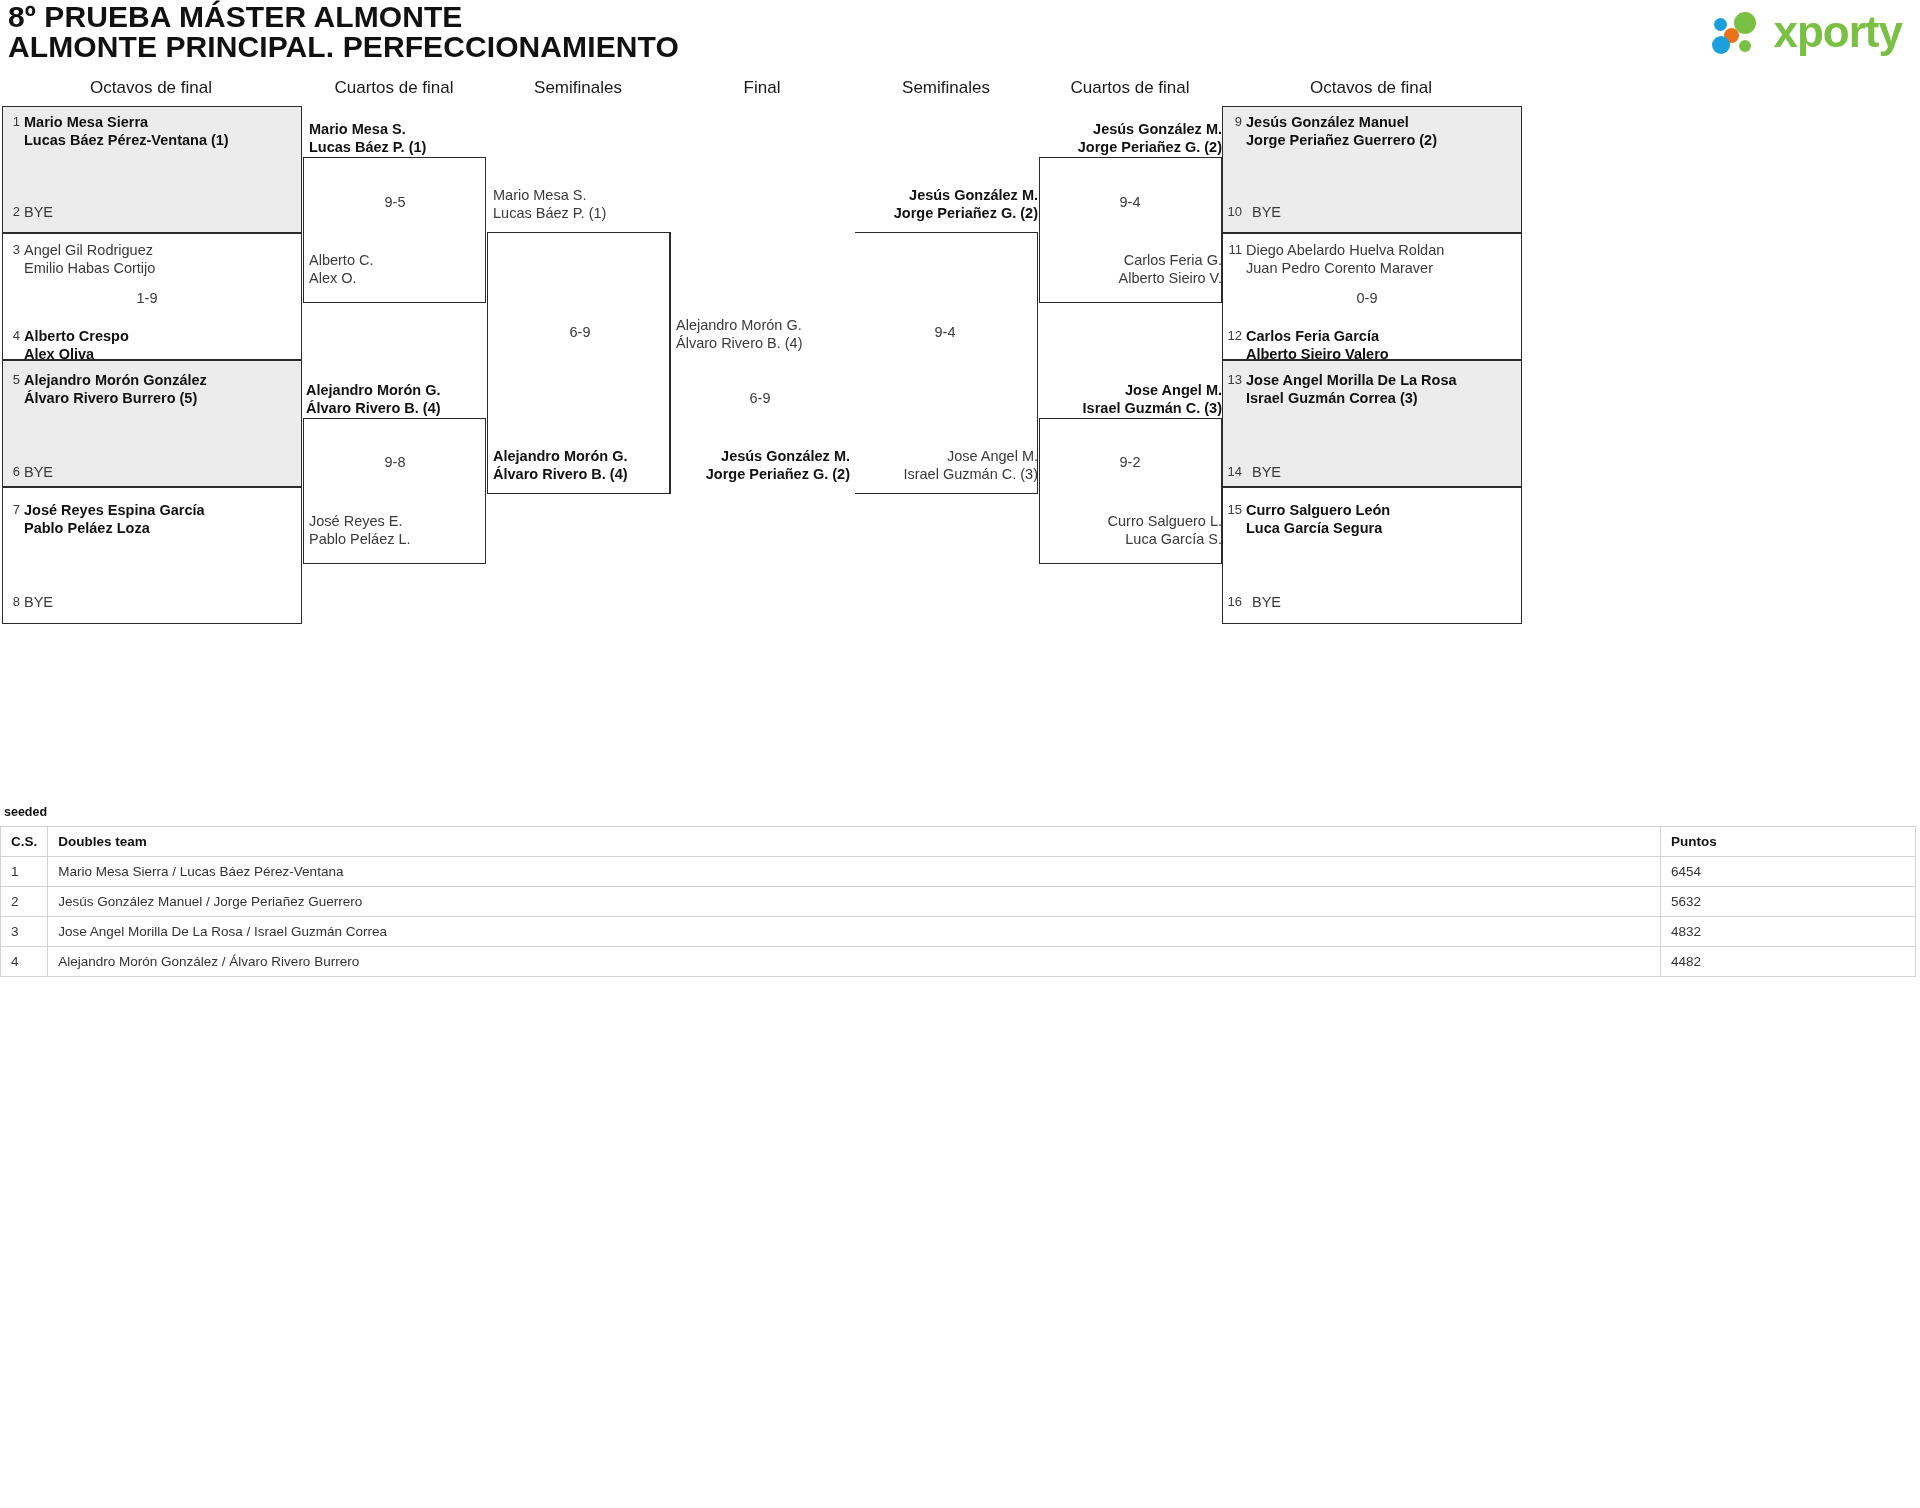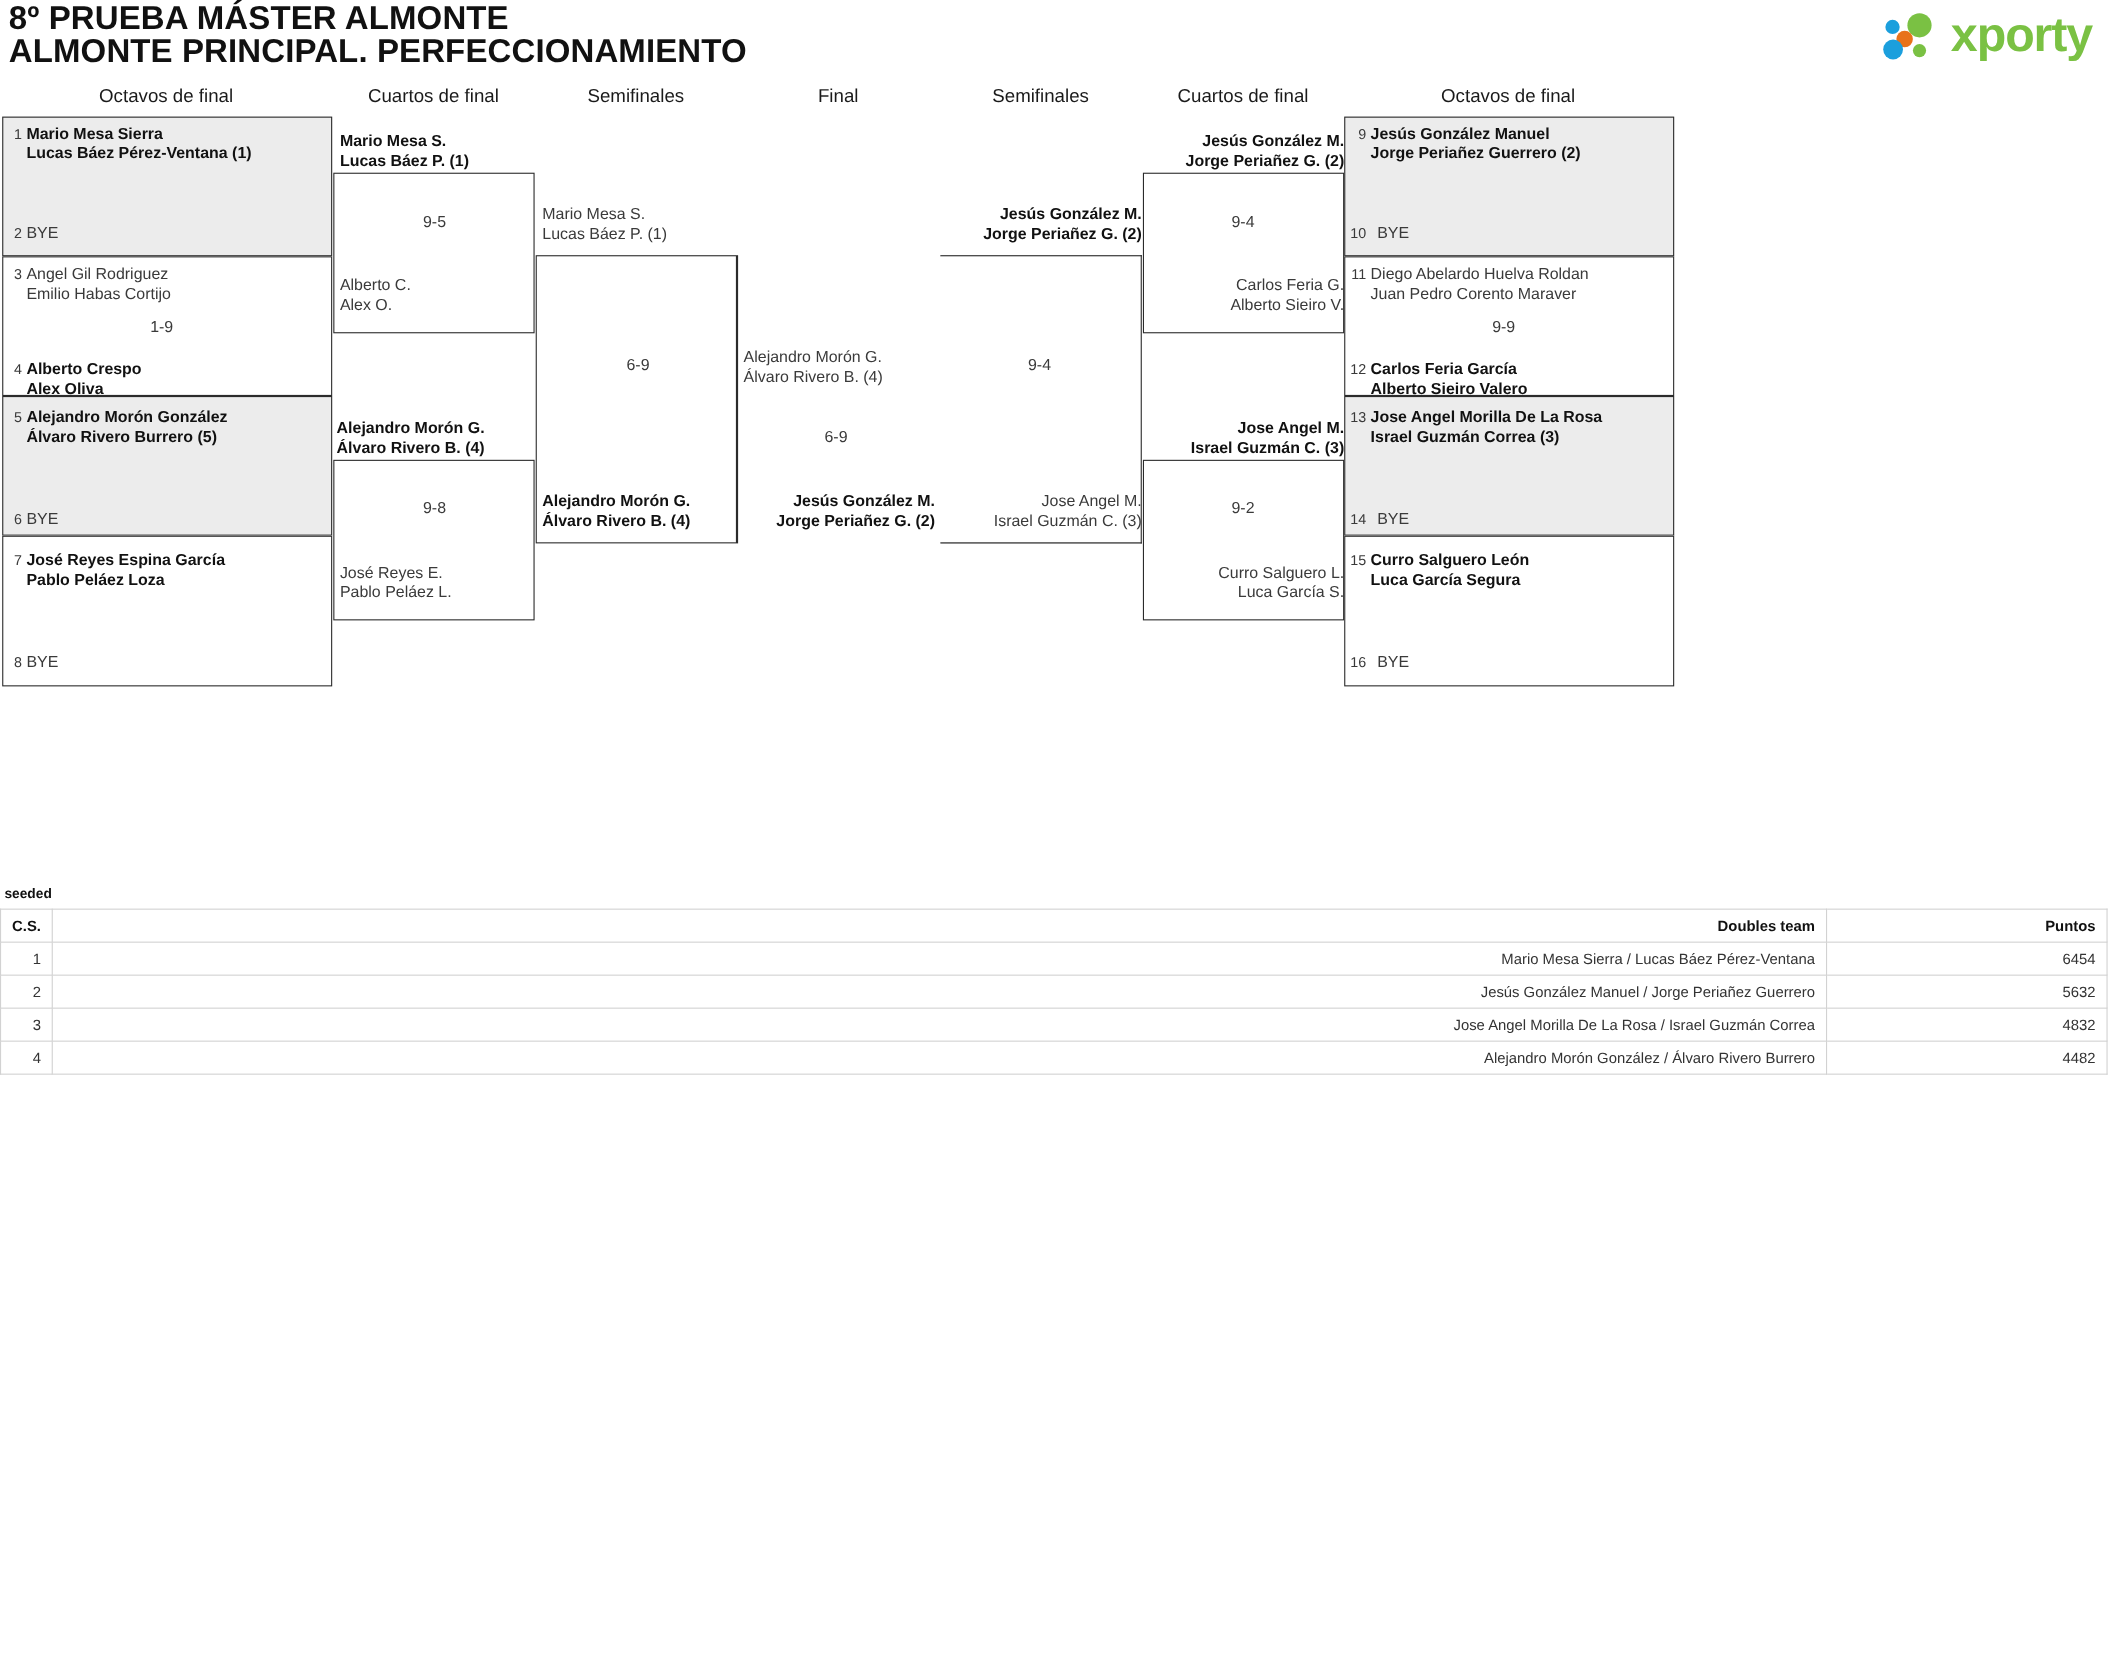--- a/index.html
+++ b/index.html
@@ -122,21 +122,21 @@
     position: absolute;
     left: 0px; top: 826px;
     width: 1916px;
     border-collapse: collapse;
     font-size: 13.5px;
     color: #333333;
   }
   #seeded-table th, #seeded-table td {
     border: 1px solid #d2d2d2;
     padding: 7px 10px;
-    text-align: right;
+    text-align: left;
     font-weight: 400;
   }
   #seeded-table th { font-weight: 600; color: #111111; }
   #seeded-table .c-cs { width: 40px; }
   #seeded-table .c-pts { width: 255px; }
 </style>
 </head>
 <body>
 
 <div id="page">
@@ -329,21 +329,21 @@
   <div class="slot bold" style="left:1246px; top:501px;">
     <span class="num">15</span>
     <span>Curro Salguero León</span><br>
     <span>Luca García Segura</span>
   </div>
   <div class="slot" style="left:1252px; top:593px;">
     <span class="num" style="left:-30px;">16</span>
     <span>BYE</span>
   </div>
 
-  <div class="score" style="left:1302px; top:290px; width:130px;">9-9</div>
+  <div class="score" style="left:1302px; top:290px; width:130px;">0-9</div>
 
   <div id="seeded-label">seeded</div>
 
   <table id="seeded-table">
     <thead>
       <tr>
         <th class="c-cs">C.S.</th>
         <th>Doubles team</th>
         <th class="c-pts">Puntos</th>
       </tr>

